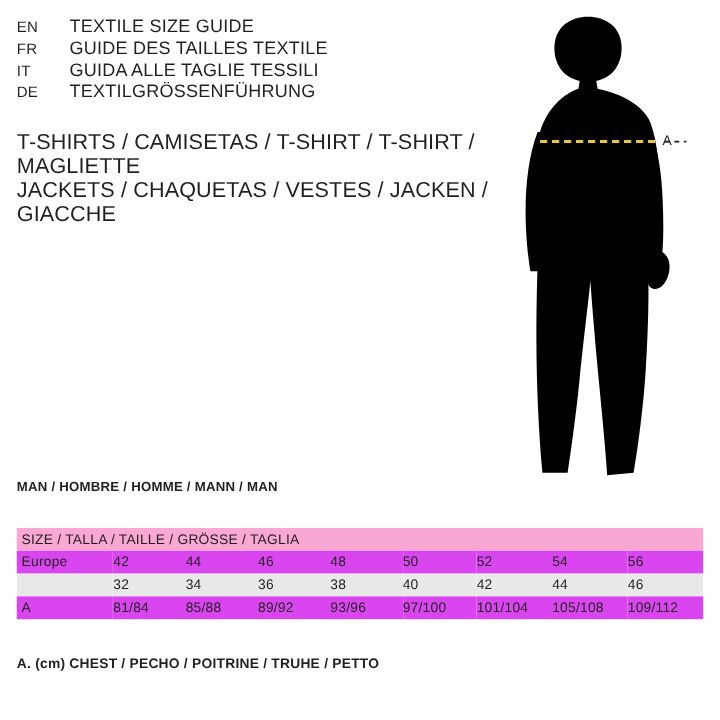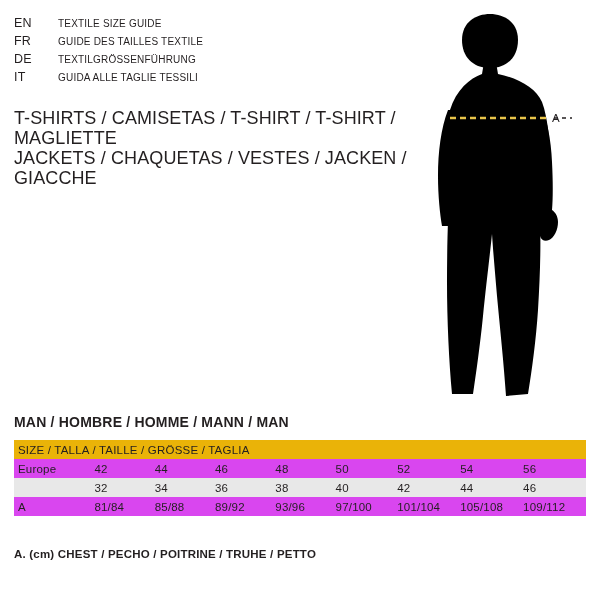--- a/index.html
+++ b/index.html
@@ -36,21 +36,21 @@
     font-size: 12.5px;
     letter-spacing: 0.2px;
   }
   .lang-code {
     width: 44px;
     flex: 0 0 44px;
     font-size: 12.5px;
   }
   .lang-text {
     flex: 1 1 auto;
-    font-size: 10px;
+    font-size: 15px;
   }
 
   
   .cat-block {
     position: absolute;
     left: 14px;
     top: 108px;
     width: 420px;
   }
   .cat-line {
@@ -76,42 +76,42 @@
     left: 152px;
     top: 102px;
     font-size: 11.5px;
     letter-spacing: 0.4px;
   }
 
   
   .table-title {
     position: absolute;
     left: 14px;
-    top: 414px;
-    font-size: 14px;
+    top: 400px;
+    font-size: 11px;
     font-weight: bold;
     letter-spacing: 0.2px;
   }
 
   table.size-table {
     position: absolute;
     left: 14px;
     top: 440px;
     width: 572px;
     border-collapse: collapse;
     font-size: 11.5px;
   }
   table.size-table td {
     padding: 0;
     height: 19px;
     vertical-align: middle;
     letter-spacing: 0.2px;
   }
   .row-head td {
-    background: #eab308;
+    background: #f9a8d4;
     font-size: 11.5px;
     height: 19px;
   }
   .row-alt td {
     background: #e8e8e8;
   }
   .row-plain td {
     background: #d946ef;
   }
   .c-label {
@@ -143,26 +143,26 @@
   <div class="lang-block">
     <div class="lang-row">
       <span class="lang-code">EN</span>
       <span class="lang-text">TEXTILE SIZE GUIDE</span>
     </div>
     <div class="lang-row">
       <span class="lang-code">FR</span>
       <span class="lang-text">GUIDE DES TAILLES TEXTILE</span>
     </div>
     <div class="lang-row">
+      <span class="lang-code">IT</span>
+      <span class="lang-text">GUIDA ALLE TAGLIE TESSILI</span>
+    </div>
+    <div class="lang-row">
       <span class="lang-code">DE</span>
       <span class="lang-text">TEXTILGRÖSSENFÜHRUNG</span>
-    </div>
-    <div class="lang-row">
-      <span class="lang-code">IT</span>
-      <span class="lang-text">GUIDA ALLE TAGLIE TESSILI</span>
     </div>
   </div>
 
   <div class="cat-block">
     <div class="cat-line">T-SHIRTS / CAMISETAS / T-SHIRT / T-SHIRT / MAGLIETTE</div>
     <div class="cat-line">JACKETS / CHAQUETAS / VESTES / JACKEN / GIACCHE</div>
   </div>
 
   <div class="figure-wrap">
     <svg class="figure-svg" width="200" height="400" viewBox="0 0 200 400">

